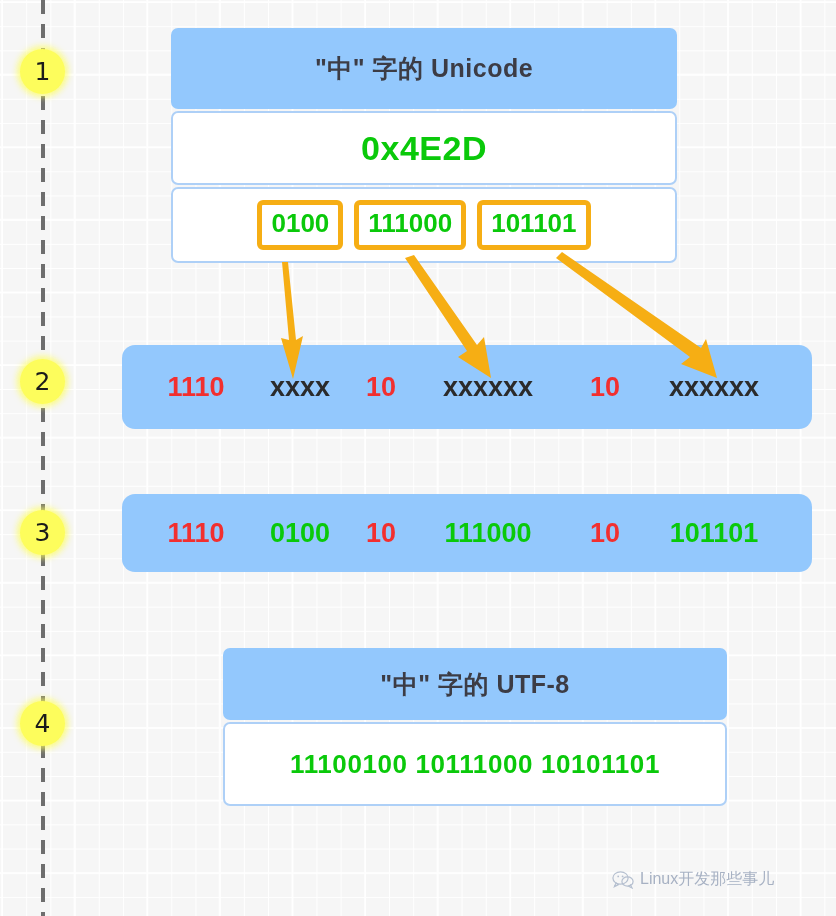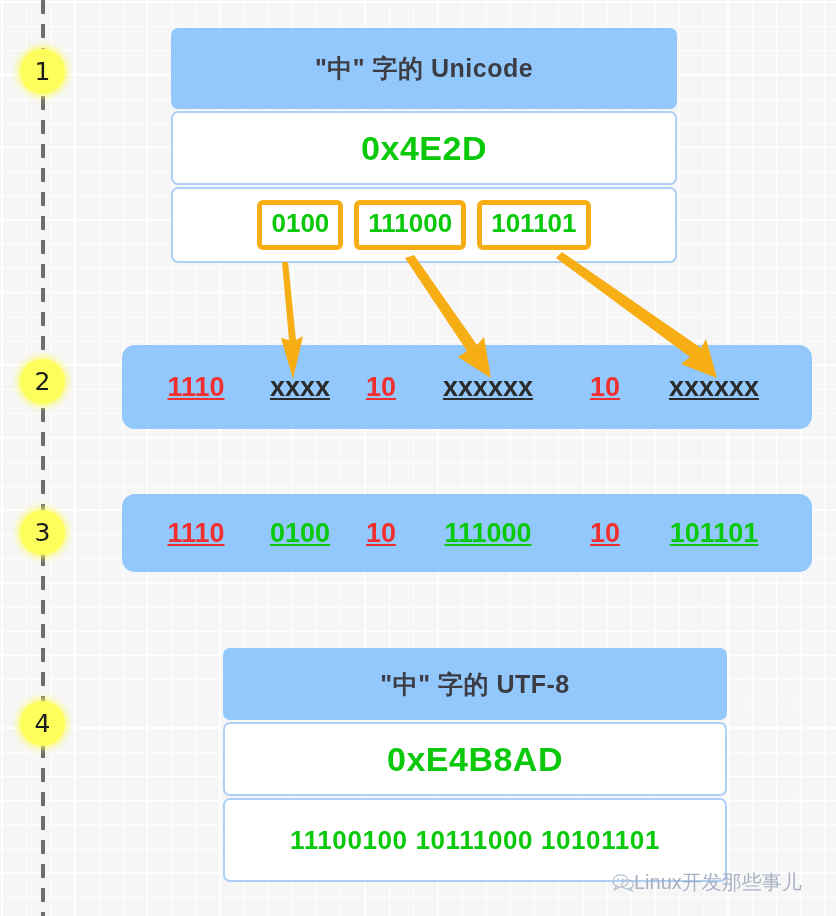--- a/index.html
+++ b/index.html
@@ -119,42 +119,43 @@
   
   .strip {
     position: absolute;
     background: #93c8fd;
     border-radius: 13px;
     display: flex;
     align-items: center;
     font-size: 27px;
     font-weight: bold;
   }
-  .seg { position: absolute; text-align: center; text-decoration: underline; }
+  .seg { position: absolute; text-align: center; }
   .seg-red { color: #f22f2f; }
   .seg-black { color: #2b2b2b; }
   .seg-green { color: #0ac90a; }
 
   
   .arrows {
     position: absolute;
     left: 0; top: 0;
     width: 836px; height: 916px;
     pointer-events: none;
   }
 
   
   .watermark {
     position: absolute;
     left: 612px;
     top: 869px;
     display: flex;
     align-items: center;
+    gap: 6px;
     color: #9aa6bb;
-    font-size: 20px;
+    font-size: 16px;
     opacity: 0.85;
     white-space: nowrap;
   }
   .wm-logo { width: 22px; height: 19px; flex: 0 0 auto; }
 </style>
 </head>
 <body>
 
 <div id="stage">
 
@@ -197,23 +198,20 @@
     <span class="seg seg-red" style="left:228px; width:62px;">10</span>
     <span class="seg seg-green" style="left:298px; width:136px;">111000</span>
     <span class="seg seg-red" style="left:452px; width:62px;">10</span>
     <span class="seg seg-green" style="left:524px; width:136px;">101101</span>
   </div>
 
   <div class="card" style="left:223px; top:648px; width:504px;">
 
     <div class="card-head" style="width:504px; height:72px;">"中" 字的 UTF-8</div>
 
-    <div class="card-body" style="width:500px; height:70px; margin-top:2px;">
-      <span class="hex-text">0xE4B8AD</span>
-    </div>
 
     <div class="card-body" style="width:500px; height:80px; margin-top:2px;">
       <span class="bin-text">11100100 10111000 10101101</span>
     </div>
   </div>
 
   <svg class="arrows" viewBox="0 0 836 916">
 
     <g>
       <polygon fill="#f6ae14" points="282,262 288,262 296,340 303,336 293,379 281,338 289,340"></polygon>

